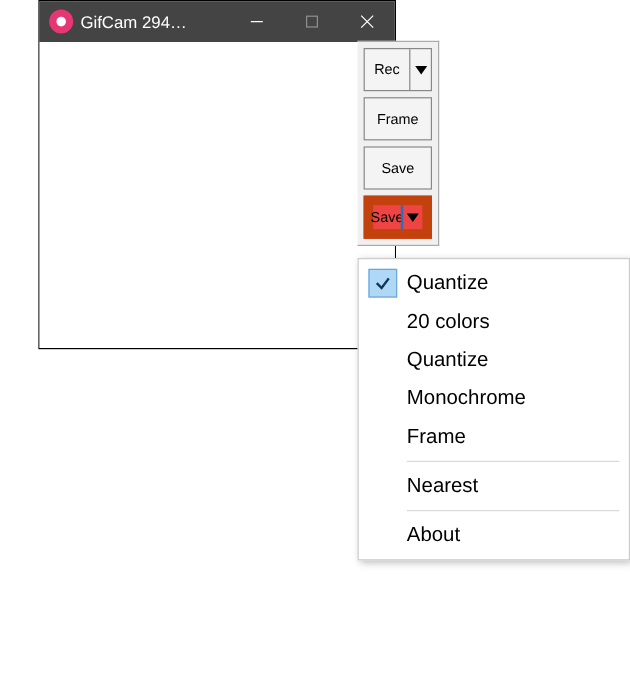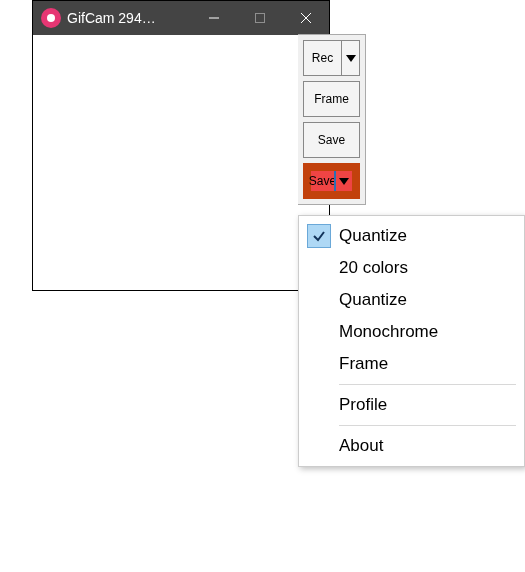--- a/index.html
+++ b/index.html
@@ -251,20 +251,20 @@
       <div class="menu-check"></div>
       <div class="menu-label">Monochrome</div>
     </div>
     <div class="menu-item">
       <div class="menu-check"></div>
       <div class="menu-label">Frame</div>
     </div>
     <div class="menu-sep"></div>
     <div class="menu-item">
       <div class="menu-check"></div>
-      <div class="menu-label">Profile</div>
+      <div class="menu-label">Nearest</div>
     </div>
     <div class="menu-sep"></div>
     <div class="menu-item">
       <div class="menu-check"></div>
       <div class="menu-label">About</div>
     </div>
   </div>
 
 </body></html>

